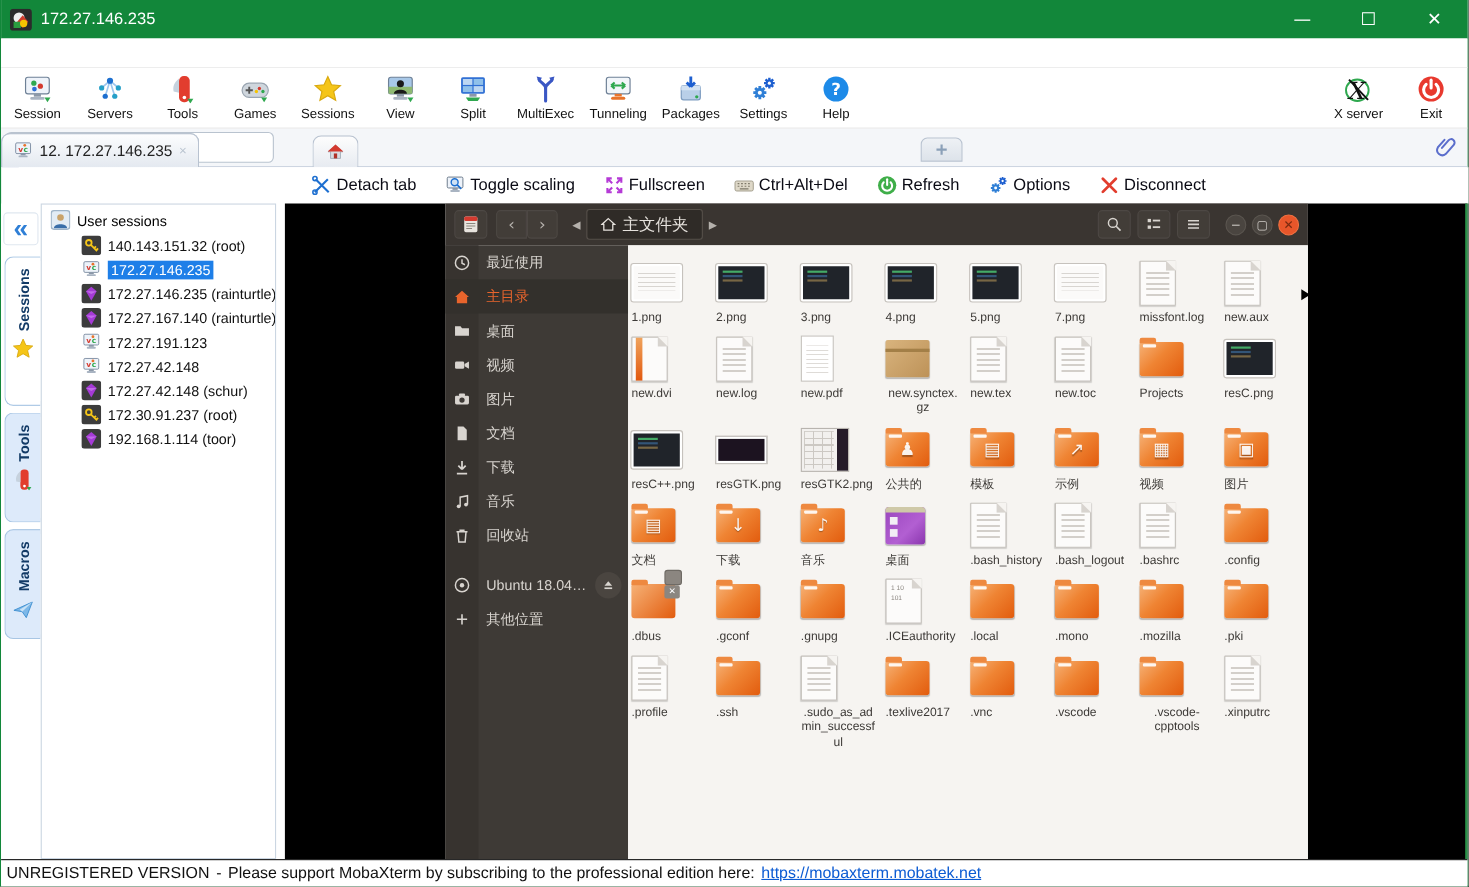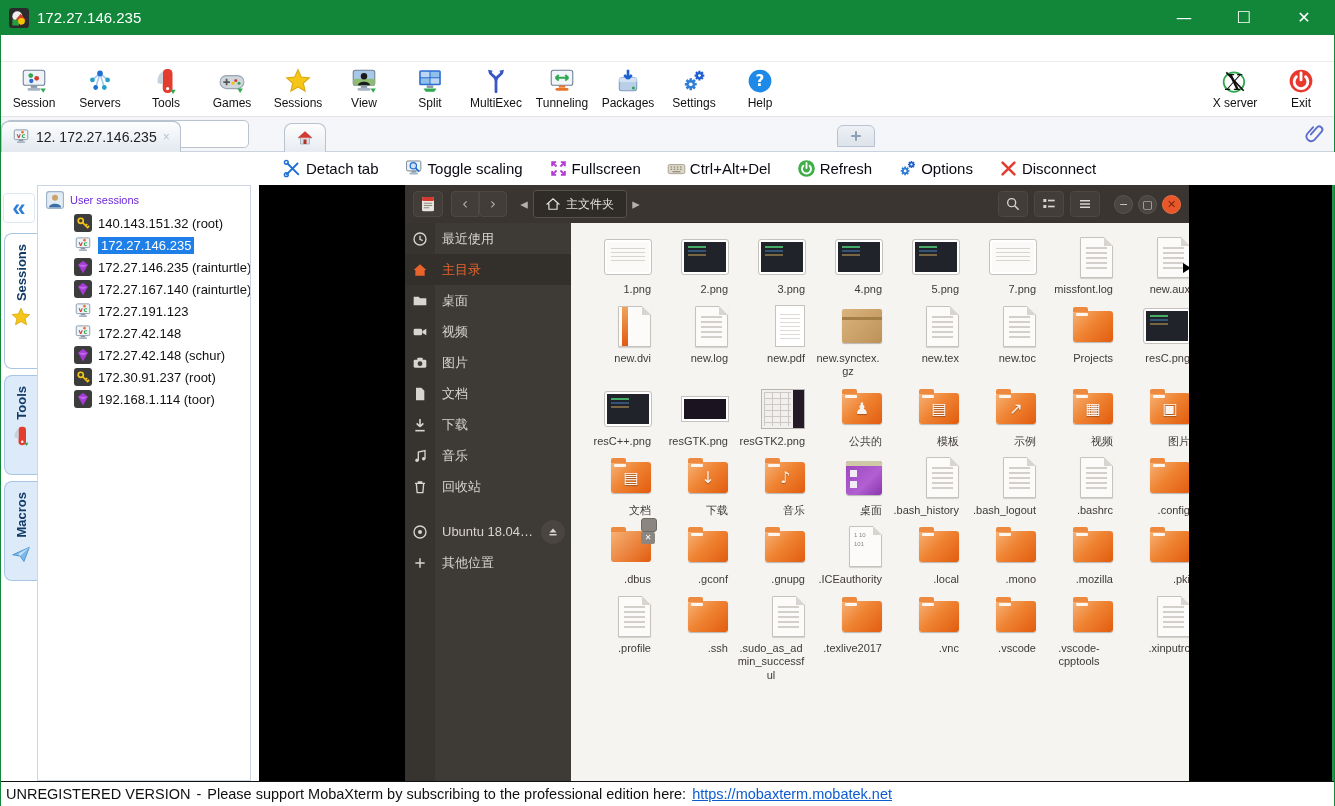--- a/index.html
+++ b/index.html
@@ -55,63 +55,63 @@
   .vtab { position:absolute; left:3px; width:33px; background:#ddeafa; border:1px solid #a8c6e4; border-right:none; border-radius:8px 0 0 8px; display:flex; flex-direction:column; align-items:center; }
   .vtab .vt { writing-mode:vertical-rl; transform:rotate(180deg); font-size:13px; font-weight:bold; color:#123a66; margin-top:10px; }
   .vtab .ic { width:20px; height:20px; margin:6px 0 8px; }
   .vtab.active { background:#fff; }
   .vt-sessions { top:48px; height:136px; }
   .vt-tools { top:190px; height:100px; }
   .vt-macros { top:296px; height:100px; }
 
   
   .treepanel { position:absolute; left:36px; top:0; width:214px; height:100%; background:#fff; border:1px solid #cbd6e2; overflow:hidden; }
-  .troot { display:flex; align-items:center; gap:6px; padding:5px 4px 2px 8px; font-size:11px; color:#6d28d9; }
+  .troot { display:flex; align-items:center; gap:6px; padding:5px 4px 2px 8px; font-size:13px; color:#000000; }
   .troot .ic { width:18px; height:18px; }
   .titem { display:flex; align-items:center; gap:6px; margin:2px 0 2px 28px; font-size:13px; color:#111; width:fit-content; padding:1px 3px 1px 8px; }
   .titem .ic { width:18px; height:18px; flex:0 0 18px; }
   .titem .tl { white-space:nowrap; }
   .titem.selected .tl { background:#1e7fe8; color:#fff; padding:1px 3px; }
 
   
   .remote { position:absolute; left:258px; top:0; right:0; height:100%; background:#000; }
 
   
   .naut { position:absolute; left:146px; top:0; width:784px; height:596px; background:#f6f4f1; }
   .nheader { position:absolute; left:0; top:0; width:100%; height:38px; background:#3a3531; display:flex; align-items:center; padding:0 8px; gap:8px; }
   .nbtn { height:26px; border:1px solid #4d4844; border-radius:4px; background:#423d38; display:flex; align-items:center; justify-content:center; color:#d8d4cf; }
   .nbtn.sq { width:30px; }
   .navgrp { display:flex; }
   .navgrp .nbtn { width:28px; border-radius:0; }
   .navgrp .nbtn:first-child { border-radius:4px 0 0 4px; }
   .navgrp .nbtn:last-child { border-radius:0 4px 4px 4px; }
   .arrowch { font-size:15px; color:#b5b1ac; font-family:"DejaVu Sans", sans-serif; }
   .pathgrp { display:flex; align-items:center; }
-  .pathbtn { height:28px; background:#2f2b27; border:1px solid #56504a; border-radius:3px; color:#e6e2dd; font-size:12px; display:flex; align-items:center; gap:6px; padding:0 12px; }
+  .pathbtn { height:28px; background:#2f2b27; border:1px solid #56504a; border-radius:3px; color:#e6e2dd; font-size:15px; display:flex; align-items:center; gap:6px; padding:0 12px; }
   .pathbtn .ic { width:14px; height:14px; }
   .nh-right { margin-left:auto; display:flex; align-items:center; gap:6px; }
   .nh-right .ic { width:16px; height:16px; }
   .ndots { display:flex; gap:5px; margin-left:8px; align-items:center; }
   .ndot { width:19px; height:19px; border-radius:50%; background:#4a4540; border:1px solid #5a554f; color:#cfcbc6; font-size:11px; display:flex; align-items:center; justify-content:center; font-family:"DejaVu Sans", sans-serif; }
   .ndot.close { background:#e8562a; border-color:#f07040; color:#7a2ООВ10; color:#7a2a10; }
 
   
   .nside { position:absolute; left:0; top:38px; width:166px; bottom:0; background:#3e3a36; }
   .nside::before { content:""; position:absolute; left:0; top:0; width:30px; height:100%; background:#37332f; }
   .prow { position:relative; display:flex; align-items:center; height:31px; color:#d8d4cf; font-size:13px; }
   .prow .ic { width:16px; height:16px; margin:0 14px 0 7px; flex:0 0 16px; }
   .prow .pl { white-space:nowrap; overflow:hidden; }
   .prow.selected { background:#33302c; color:#e8642c; }
   .prow.gap { margin-top:14px; }
   .eject { position:absolute; right:6px; width:24px; height:24px; border-radius:50%; background:#4a4540; display:flex; align-items:center; justify-content:center; }
   .eject .ic { width:12px; height:12px; margin:0; }
 
   
   .ngrid { position:absolute; left:166px; top:38px; right:0; bottom:0; background:#f6f4f1; display:grid; grid-template-columns:repeat(8,77px); align-content:start; padding:4px 0 0 3px; overflow:hidden; }
-  .file { width:77px; padding-top:7px; display:flex; flex-direction:column; align-items:flex-end; }
+  .file { width:77px; padding-top:7px; display:flex; flex-direction:column; align-items:flex-start; }
   .fic { height:46px; display:flex; align-items:center; justify-content:center; position:relative; }
   .fname { margin-top:3px; font-size:11px; line-height:1.2; color:#3d3a37; text-align:center; max-width:68px; overflow-wrap:anywhere; word-break:break-word; }
 
   .shape { position:relative; }
   
   .k-folder .shape, .k-folder-ov .shape { width:40px; height:31px; border-radius:2px 3px 3px 3px; background:linear-gradient(135deg,#f6b277 0%,#ef8433 45%,#e25c0e 100%); box-shadow:0 1px 1px rgba(0,0,0,.25); }
   .k-folder .shape::before, .k-folder-ov .shape::before { content:""; position:absolute; top:-4px; left:0; width:15px; height:5px; border-radius:2px 2px 0 0; background:#ee8940; }
   .k-folder .shape::after, .k-folder-ov .shape::after { content:""; position:absolute; top:2px; left:3px; width:12px; height:3px; background:rgba(255,255,255,.9); border-radius:1px; }
   .ov { position:absolute; inset:0; display:flex; align-items:center; justify-content:center; font-size:16px; color:rgba(255,255,255,.92); font-family:"DejaVu Sans", sans-serif; z-index:2; text-shadow:0 1px 1px rgba(0,0,0,.3); }
   

